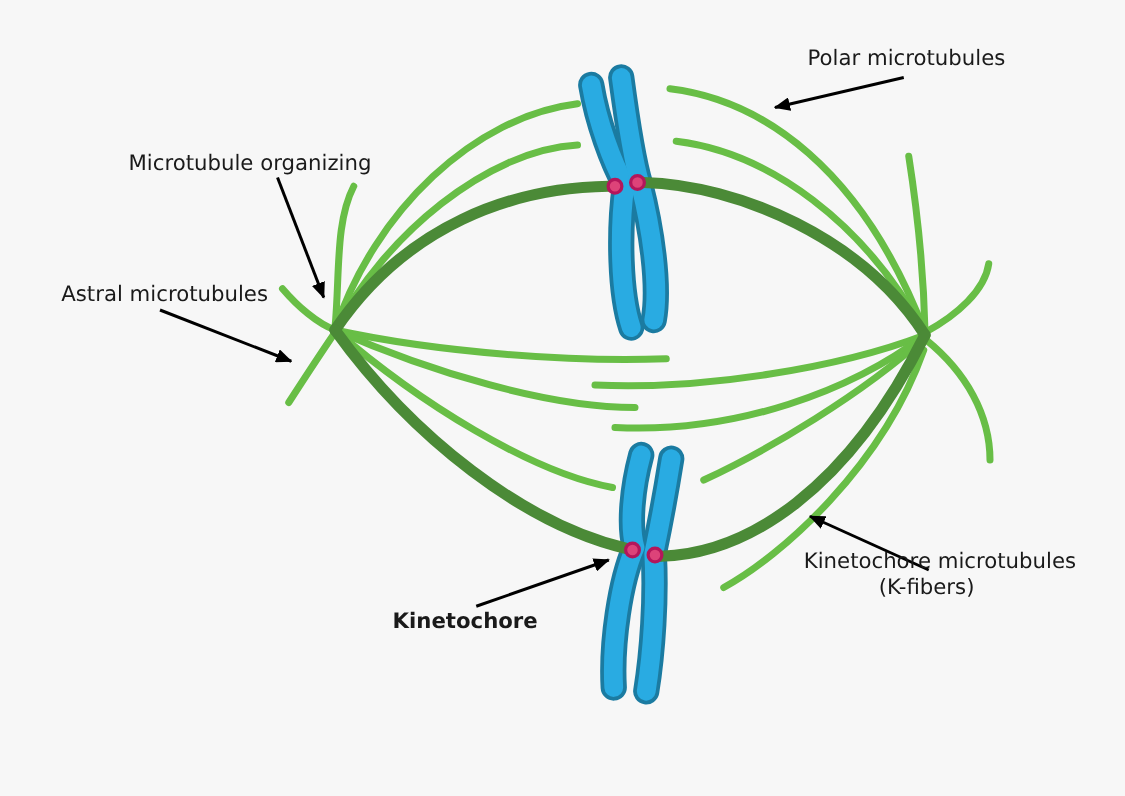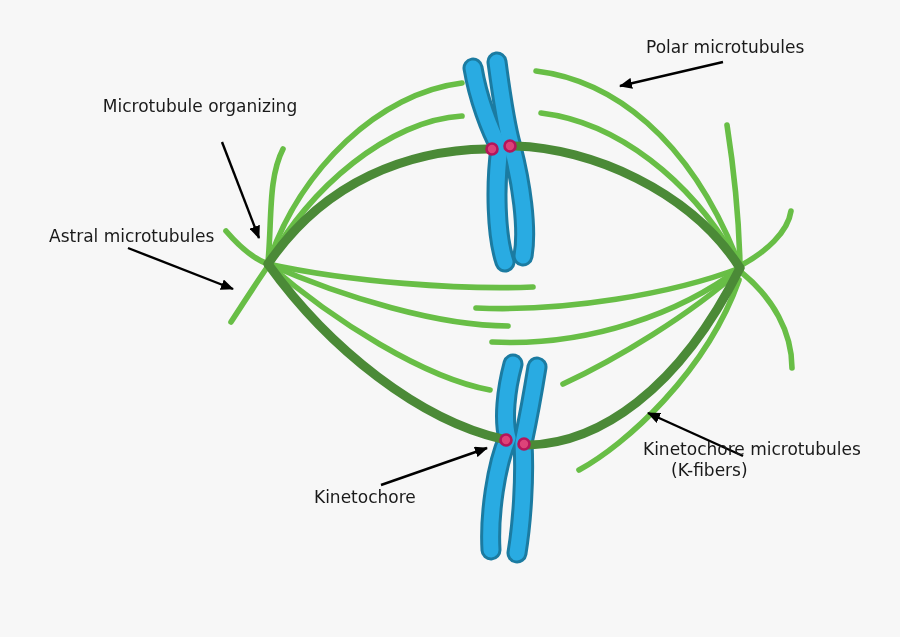--- a/index.html
+++ b/index.html
@@ -1,26 +1,26 @@
 <!DOCTYPE html>
 <html><head>
 <meta charset="utf-8">
 <style>
   html,body{margin:0;padding:0;}
   body{background:#f7f7f7;font-family:"DejaVu Sans","Liberation Sans",sans-serif;}
   #canvas{position:relative;width:900px;height:637px;background:#f7f7f7;overflow:hidden;}
   #spindle-svg{position:absolute;left:0;top:0;}
   .label{position:absolute;color:#1a1a1a;font-size:17px;line-height:21px;white-space:nowrap;}
-  .label.center{text-align:center;}
+  .label.center{text-align:center;margin-top:25px;}
   #label-mtoc{left:58px;top:96px;width:284px;}
   #label-astral{left:49px;top:226px;}
   #label-polar{left:646px;top:37px;}
-  #label-kinetochore{left:314px;top:487px;}
+  #label-kinetochore{left:314px;top:487px;font-weight:bold;}
   #label-kfibers{left:643px;top:439px;}
-  #label-kfibers .sub{margin-left:28px;}
+  #label-kfibers .sub{margin-left:60px;}
 </style>
 </head>
 <body>
 
 <div id="canvas">
 
   <svg id="spindle-svg" width="900" height="637" viewBox="0 0 900 637">
     <defs>
       <marker id="ah" markerWidth="13" markerHeight="11" refX="12" refY="5.5" orient="auto" markerUnits="userSpaceOnUse">
         <path d="M0,0 L13,5.5 L0,11 z" fill="#000"></path>

